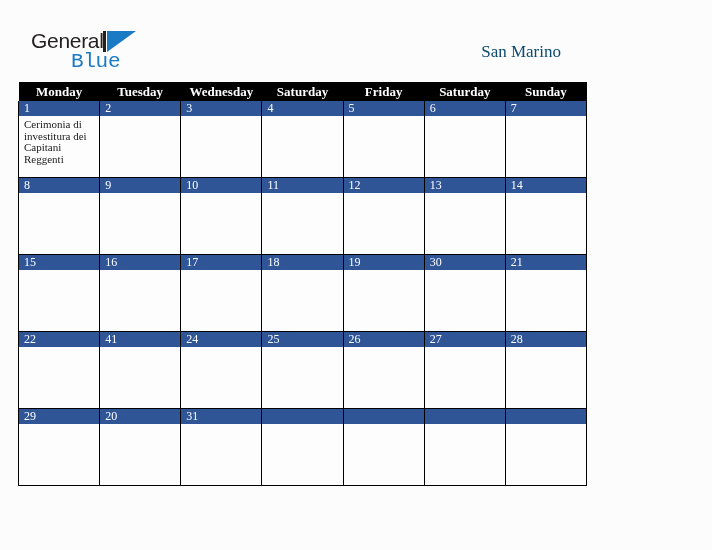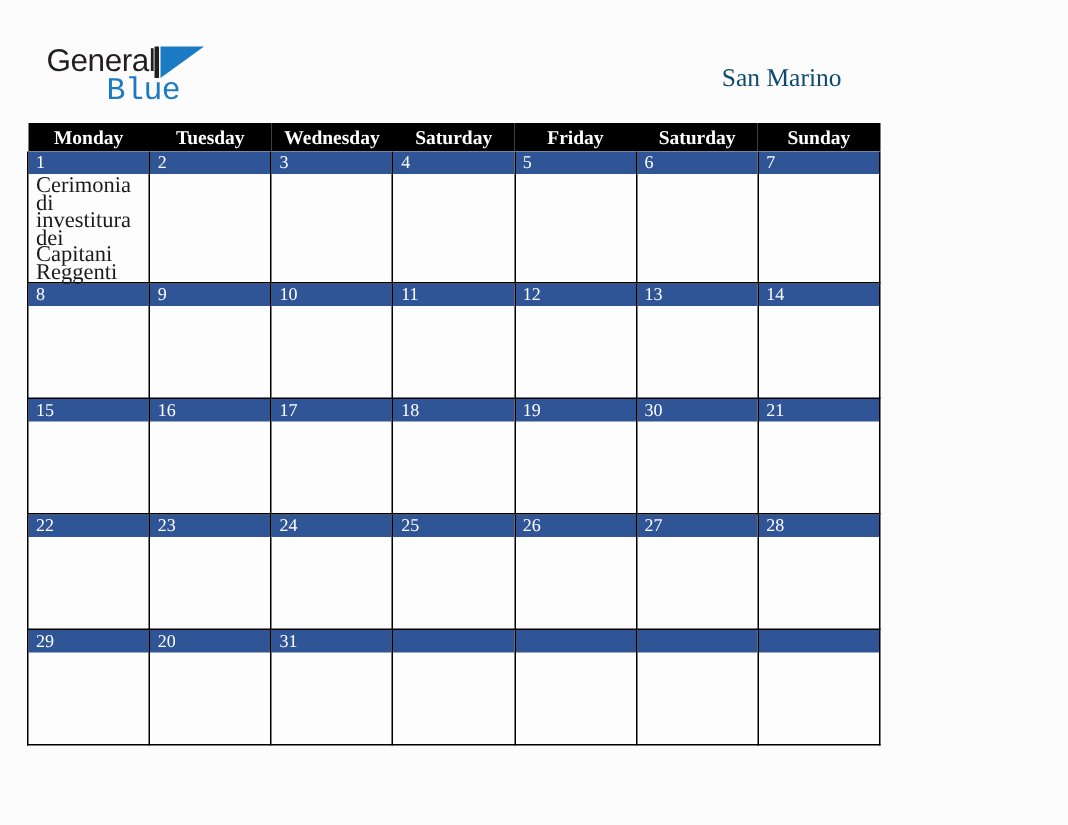--- a/index.html
+++ b/index.html
@@ -140,21 +140,21 @@
     font-size: 12px;
     line-height: 15px;
     height: 15px;
     padding-left: 5px;
     box-sizing: border-box;
     overflow: hidden;
   }
   .events {
     padding: 3px 4px 0 5px;
     font-family: "Liberation Serif", serif;
-    font-size: 15px;
+    font-size: 11px;
     line-height: 11.5px;
     color: #1a1a1a;
   }
   .event-item { display: block; }
 </style>
 </head>
 <body>
 
 <div id="header">
 
@@ -276,21 +276,21 @@
           <span class="daynum">21</span>
           <div class="events"></div>
         </td>
       </tr>
       <tr class="week">
         <td>
           <span class="daynum">22</span>
           <div class="events"></div>
         </td>
         <td>
-          <span class="daynum">23</span>
+          <span class="daynum">41</span>
           <div class="events"></div>
         </td>
         <td>
           <span class="daynum">24</span>
           <div class="events"></div>
         </td>
         <td>
           <span class="daynum">25</span>
           <div class="events"></div>
         </td>

